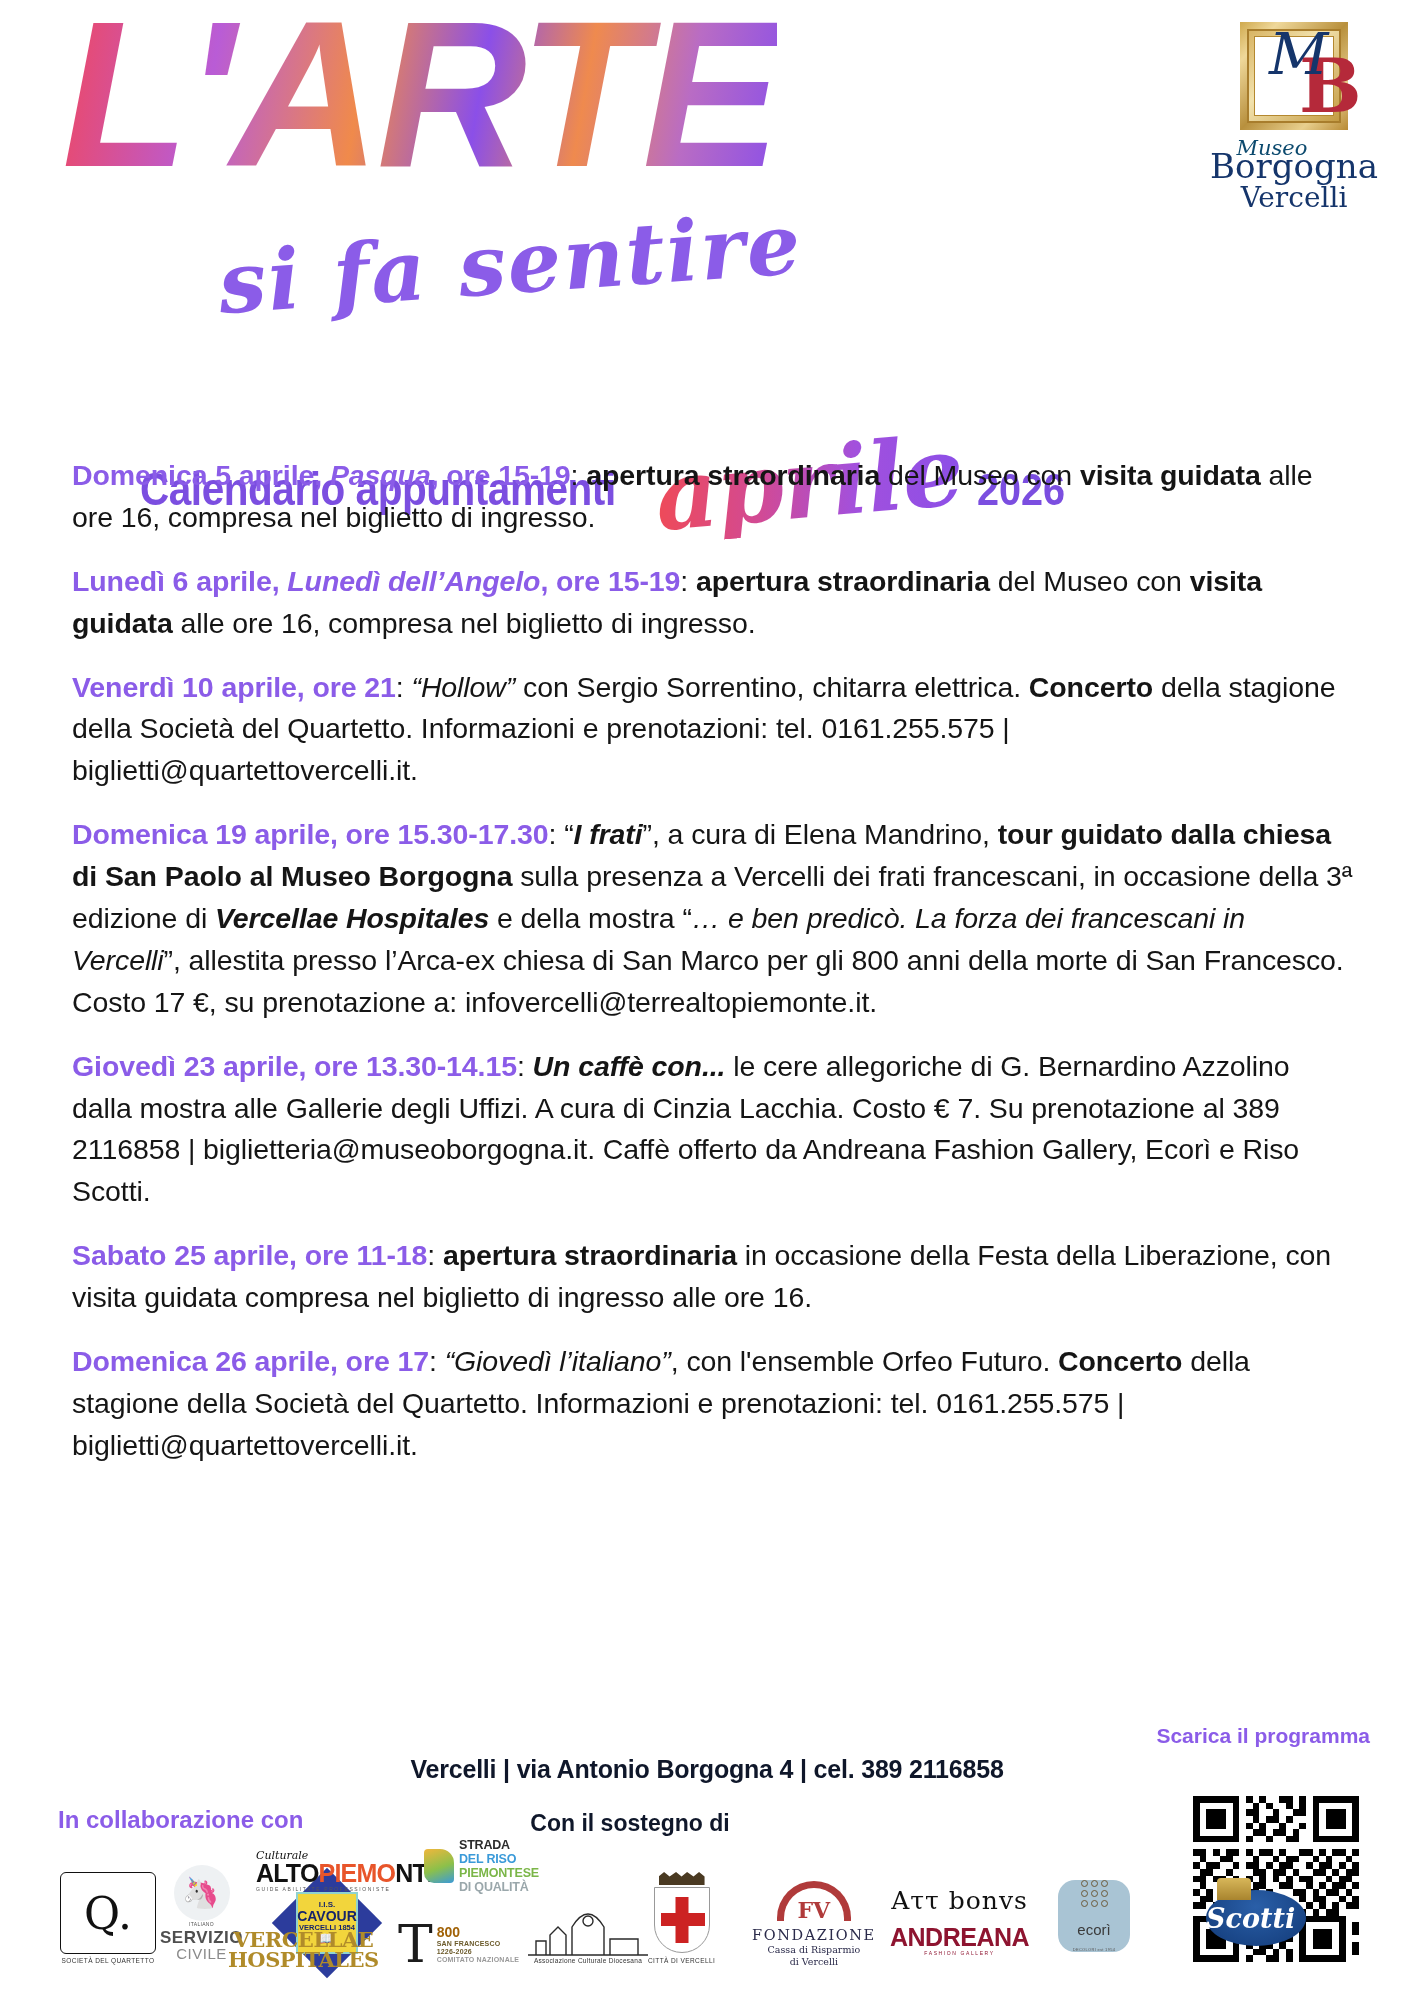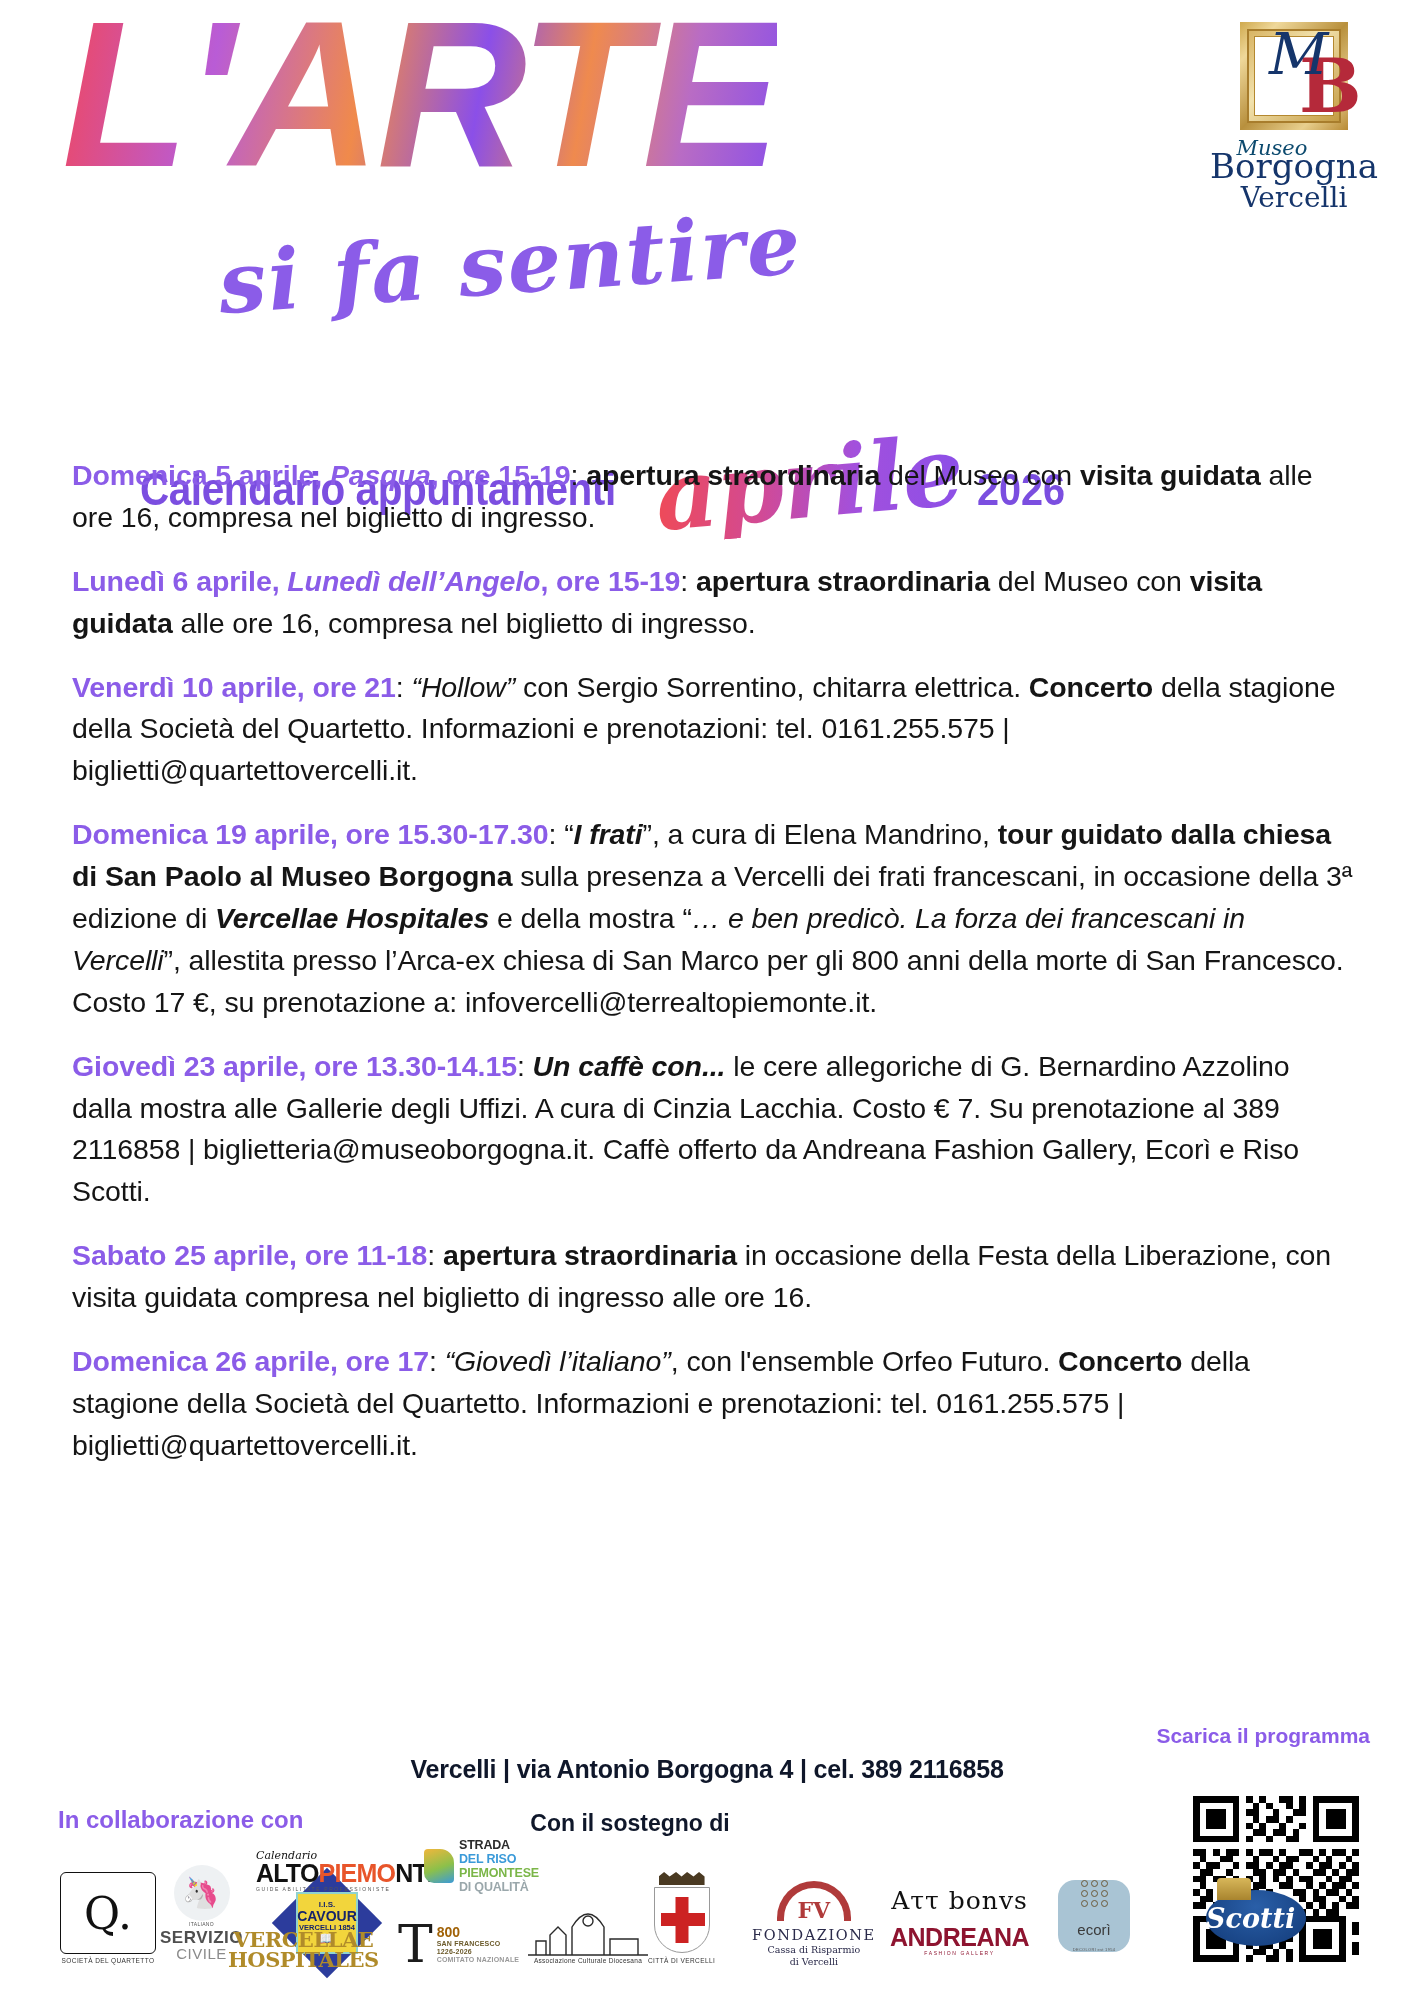--- a/index.html
+++ b/index.html
@@ -455,21 +455,21 @@
       <div class="lg-cavour-in">
         <span style="font-size:8px">I.I.S.</span>
         <span style="font-size:14px">CAVOUR</span>
         <span style="font-size:7.5px">VERCELLI 1854</span>
         <span style="font-size:13px;color:#c0282e">📖</span>
       </div>
     </div>
   </div>
 
   <div class="logo" style="left:256px; bottom:98px; align-items:flex-start;">
-    <div class="lg-alto-d">Calendario</div>
+    <div class="lg-alto-d">Culturale</div>
     <div class="lg-alto-m"><span class="a">ALTO</span><span class="b">PIEMO</span><span class="c">NTE</span></div>
     <div class="cap-xxs" style="letter-spacing:1.6px">GUIDE ABILITATE PROFESSIONISTE</div>
   </div>
 
   <div class="logo" style="left:424px; bottom:96px; flex-direction:row; gap:5px;">
     <div class="lg-strada-bar"></div>
     <div class="lg-strada-t">
       <div style="color:#2b2b2b">STRADA</div>
       <div style="color:#3a9ad9">DEL RISO</div>
       <div style="color:#7bb648">PIEMONTESE</div>

